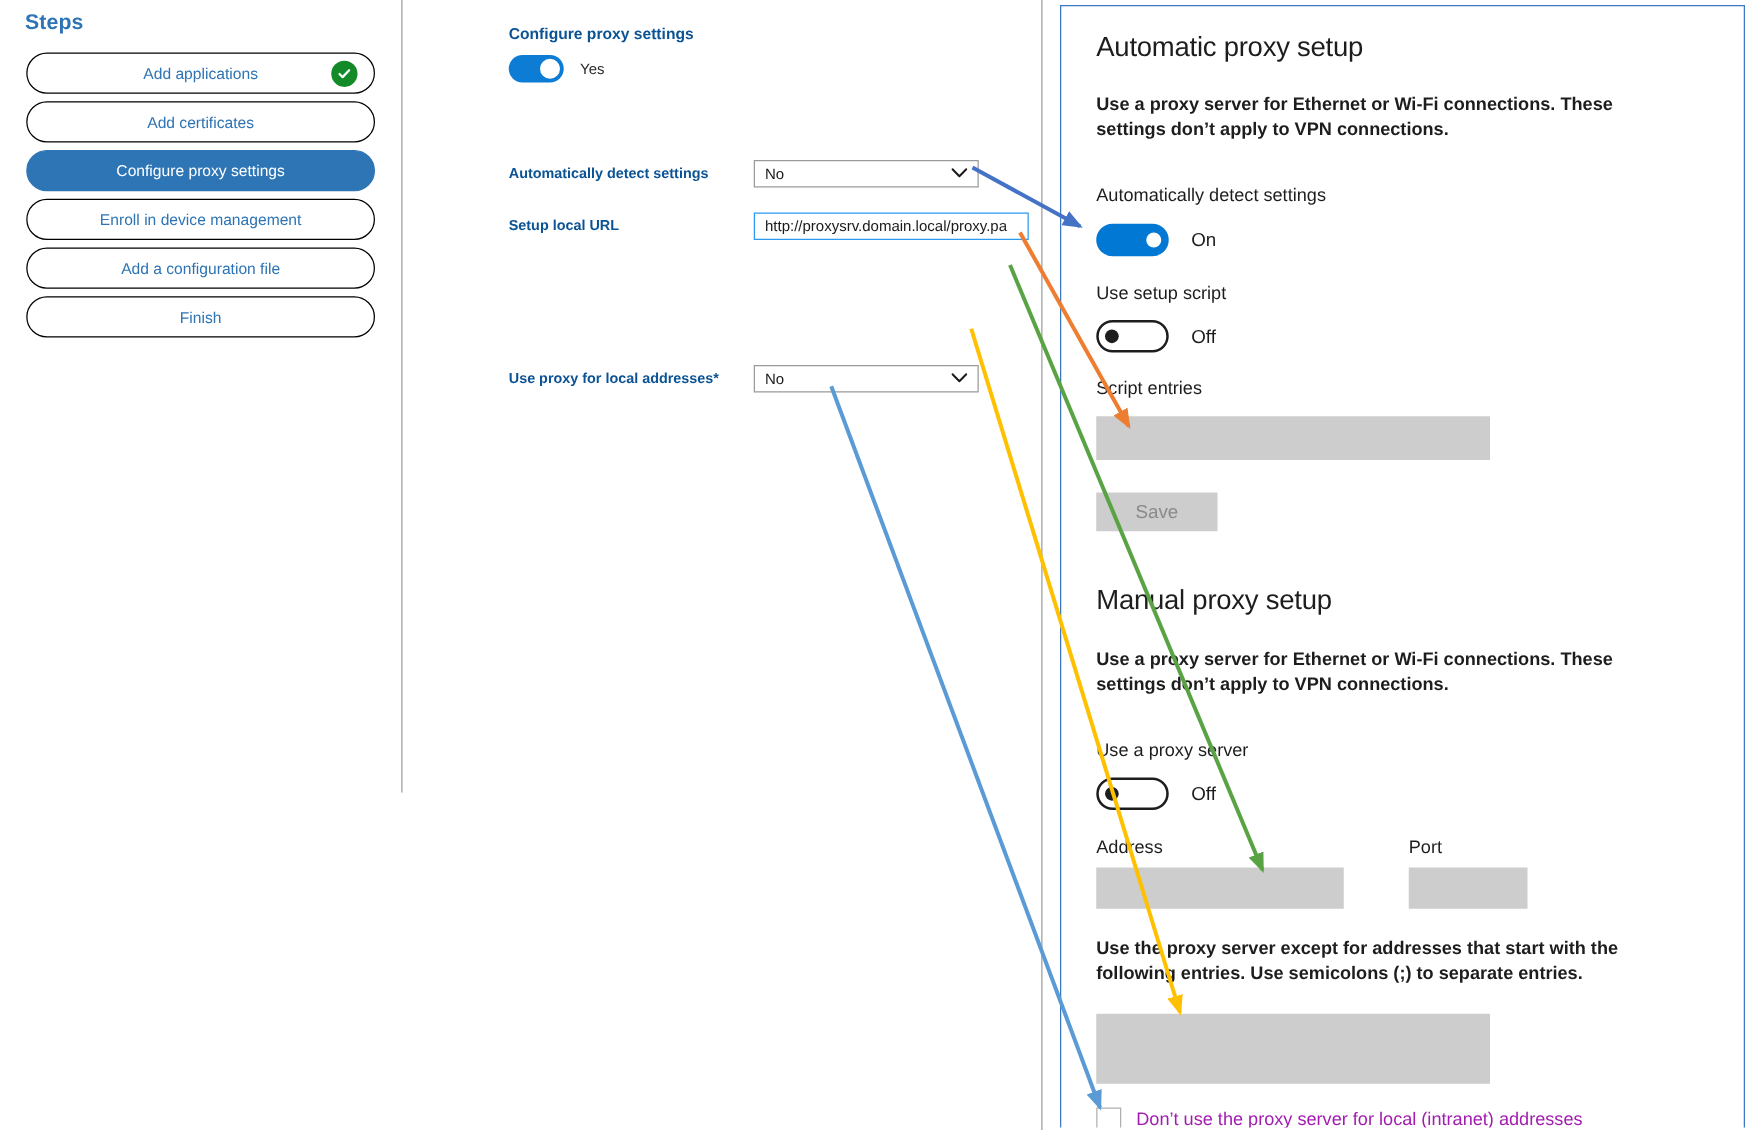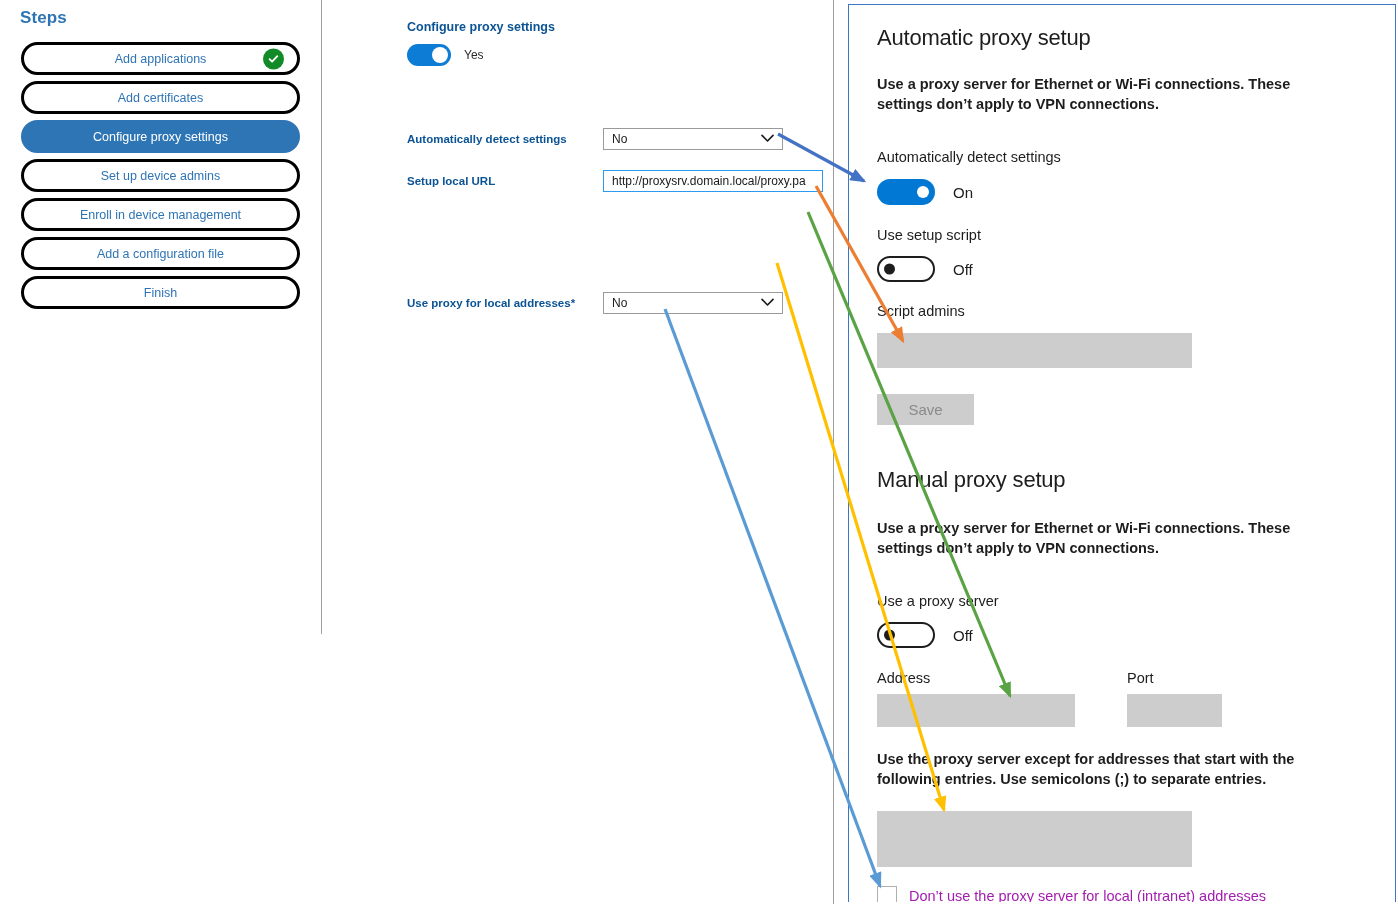--- a/index.html
+++ b/index.html
@@ -34,21 +34,21 @@
     letter-spacing: .1px;
   }
   #steps-list {
     position: absolute;
     left: 21px; top: 42px;
     width: 279px;
   }
   .step-item {
     height: 33px;
     margin-bottom: 6px;
-    border: 3px solid #000000;
+    border: 1px solid #000000;
     border-radius: 17px;
     background: #ffffff;
     position: relative;
     display: flex;
     align-items: center;
     justify-content: center;
   }
   .step-label {
     font-size: 12.5px;
     color: #2e74b5;
@@ -236,23 +236,20 @@
       </div>
 
       <div class="step-item">
         <span class="step-label">Add certificates</span>
       </div>
 
       <div class="step-item active">
         <span class="step-label">Configure proxy settings</span>
       </div>
 
-      <div class="step-item">
-        <span class="step-label">Set up device admins</span>
-      </div>
 
       <div class="step-item">
         <span class="step-label">Enroll in device management</span>
       </div>
 
       <div class="step-item">
         <span class="step-label">Add a configuration file</span>
       </div>
 
       <div class="step-item">
@@ -324,21 +321,21 @@
 
       <div class="win-lbl" style="position:absolute;top:222px;left:0;">Use setup script</div>
 
       <div class="w-togrow" style="position:absolute;top:251px;left:0;">
         <div class="w-toggle off">
             <span class="wknob"></span>
           </div>
         <span class="w-togstate">Off</span>
       </div>
 
-      <div class="win-lbl" style="position:absolute;top:298px;left:0;">Script admins</div>
+      <div class="win-lbl" style="position:absolute;top:298px;left:0;">Script entries</div>
 
       <div class="grayfield" style="position:absolute;top:328px;left:0;width:315px;height:35px;"></div>
 
       <div class="savebtn" style="position:absolute;top:389px;left:0;width:97px;height:31px;">Save</div>
 
       <div class="win-h" style="position:absolute;top:462px;left:0;">Manual proxy setup</div>
 
       <div class="win-p" style="position:absolute;top:514px;left:0;">Use a proxy server for Ethernet or Wi-Fi connections. These settings don’t apply to VPN connections.</div>
 
       <div class="win-lbl" style="position:absolute;top:588px;left:0;">Use a proxy server</div>

